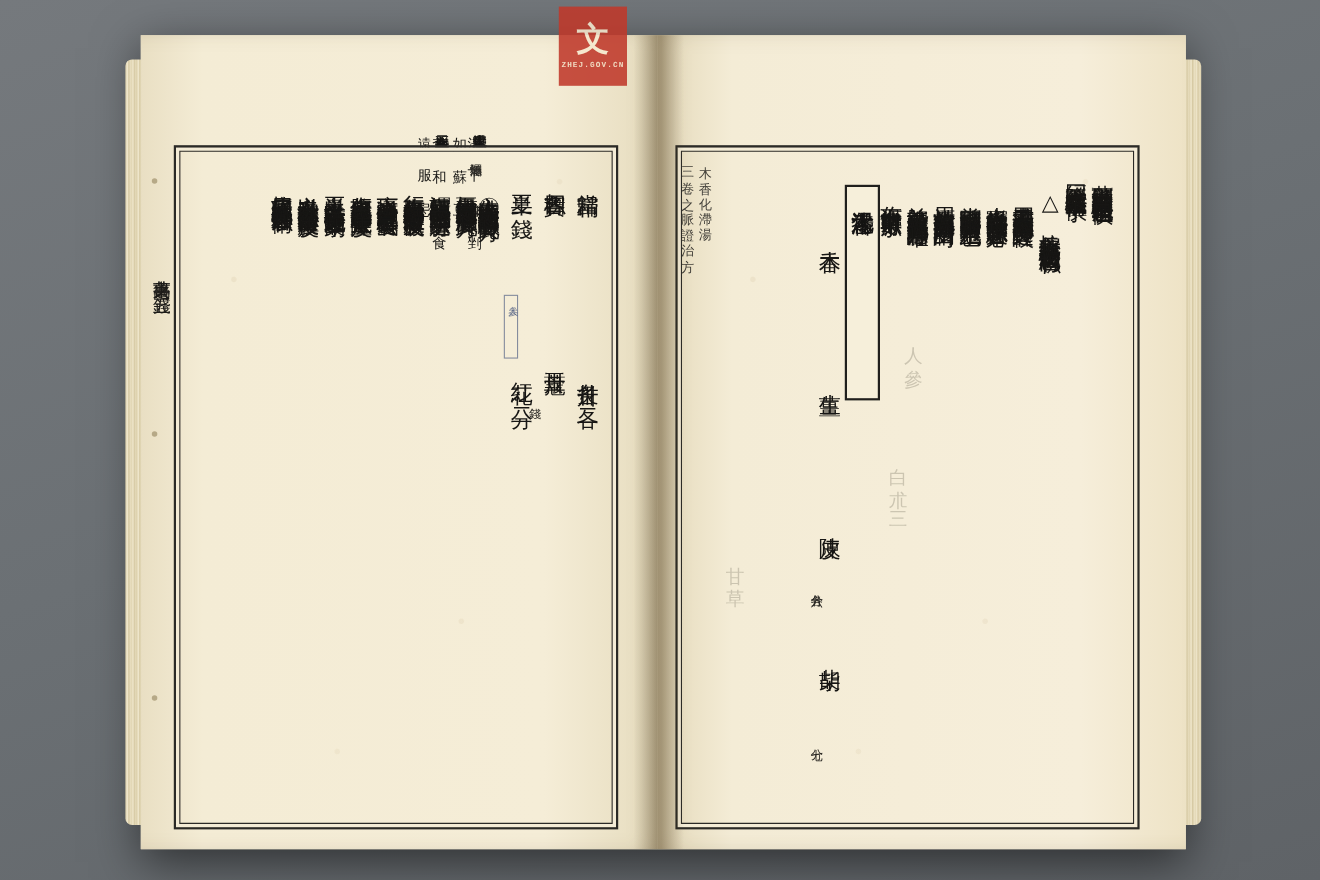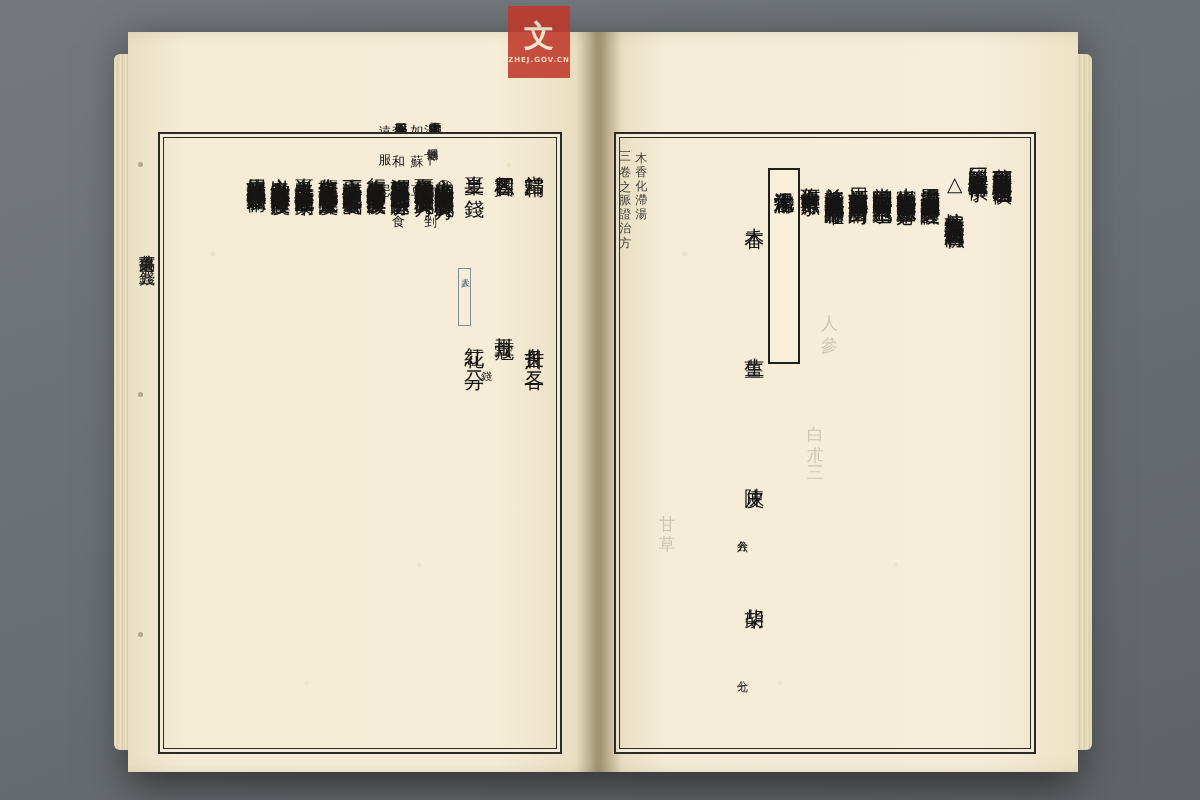--- a/index.html
+++ b/index.html
@@ -166,21 +166,21 @@
     opacity: .88;
     display: flex;
     flex-direction: column;
     align-items: center;
     justify-content: center;
     color: #f6e9cf;
     font-size: 30px;
     font-weight: bold;
     line-height: 1;
   }
-  #stamp .sub { font-size: 7px; letter-spacing: 1px; margin-top: 6px; opacity: .9; }
+  #stamp .sub { font-size: 7px; letter-spacing: 1px; margin-top: 6px; opacity: .9; font-family: Liberation Mono, monospace; }
 
   
   .seal-small {
     position: absolute;
     border: 1px solid rgba(40,60,110,.55);
     color: rgba(40,60,110,.6);
     font-size: 9px;
     writing-mode: vertical-rl;
     text-orientation: upright;
     padding: 2px 1px;

